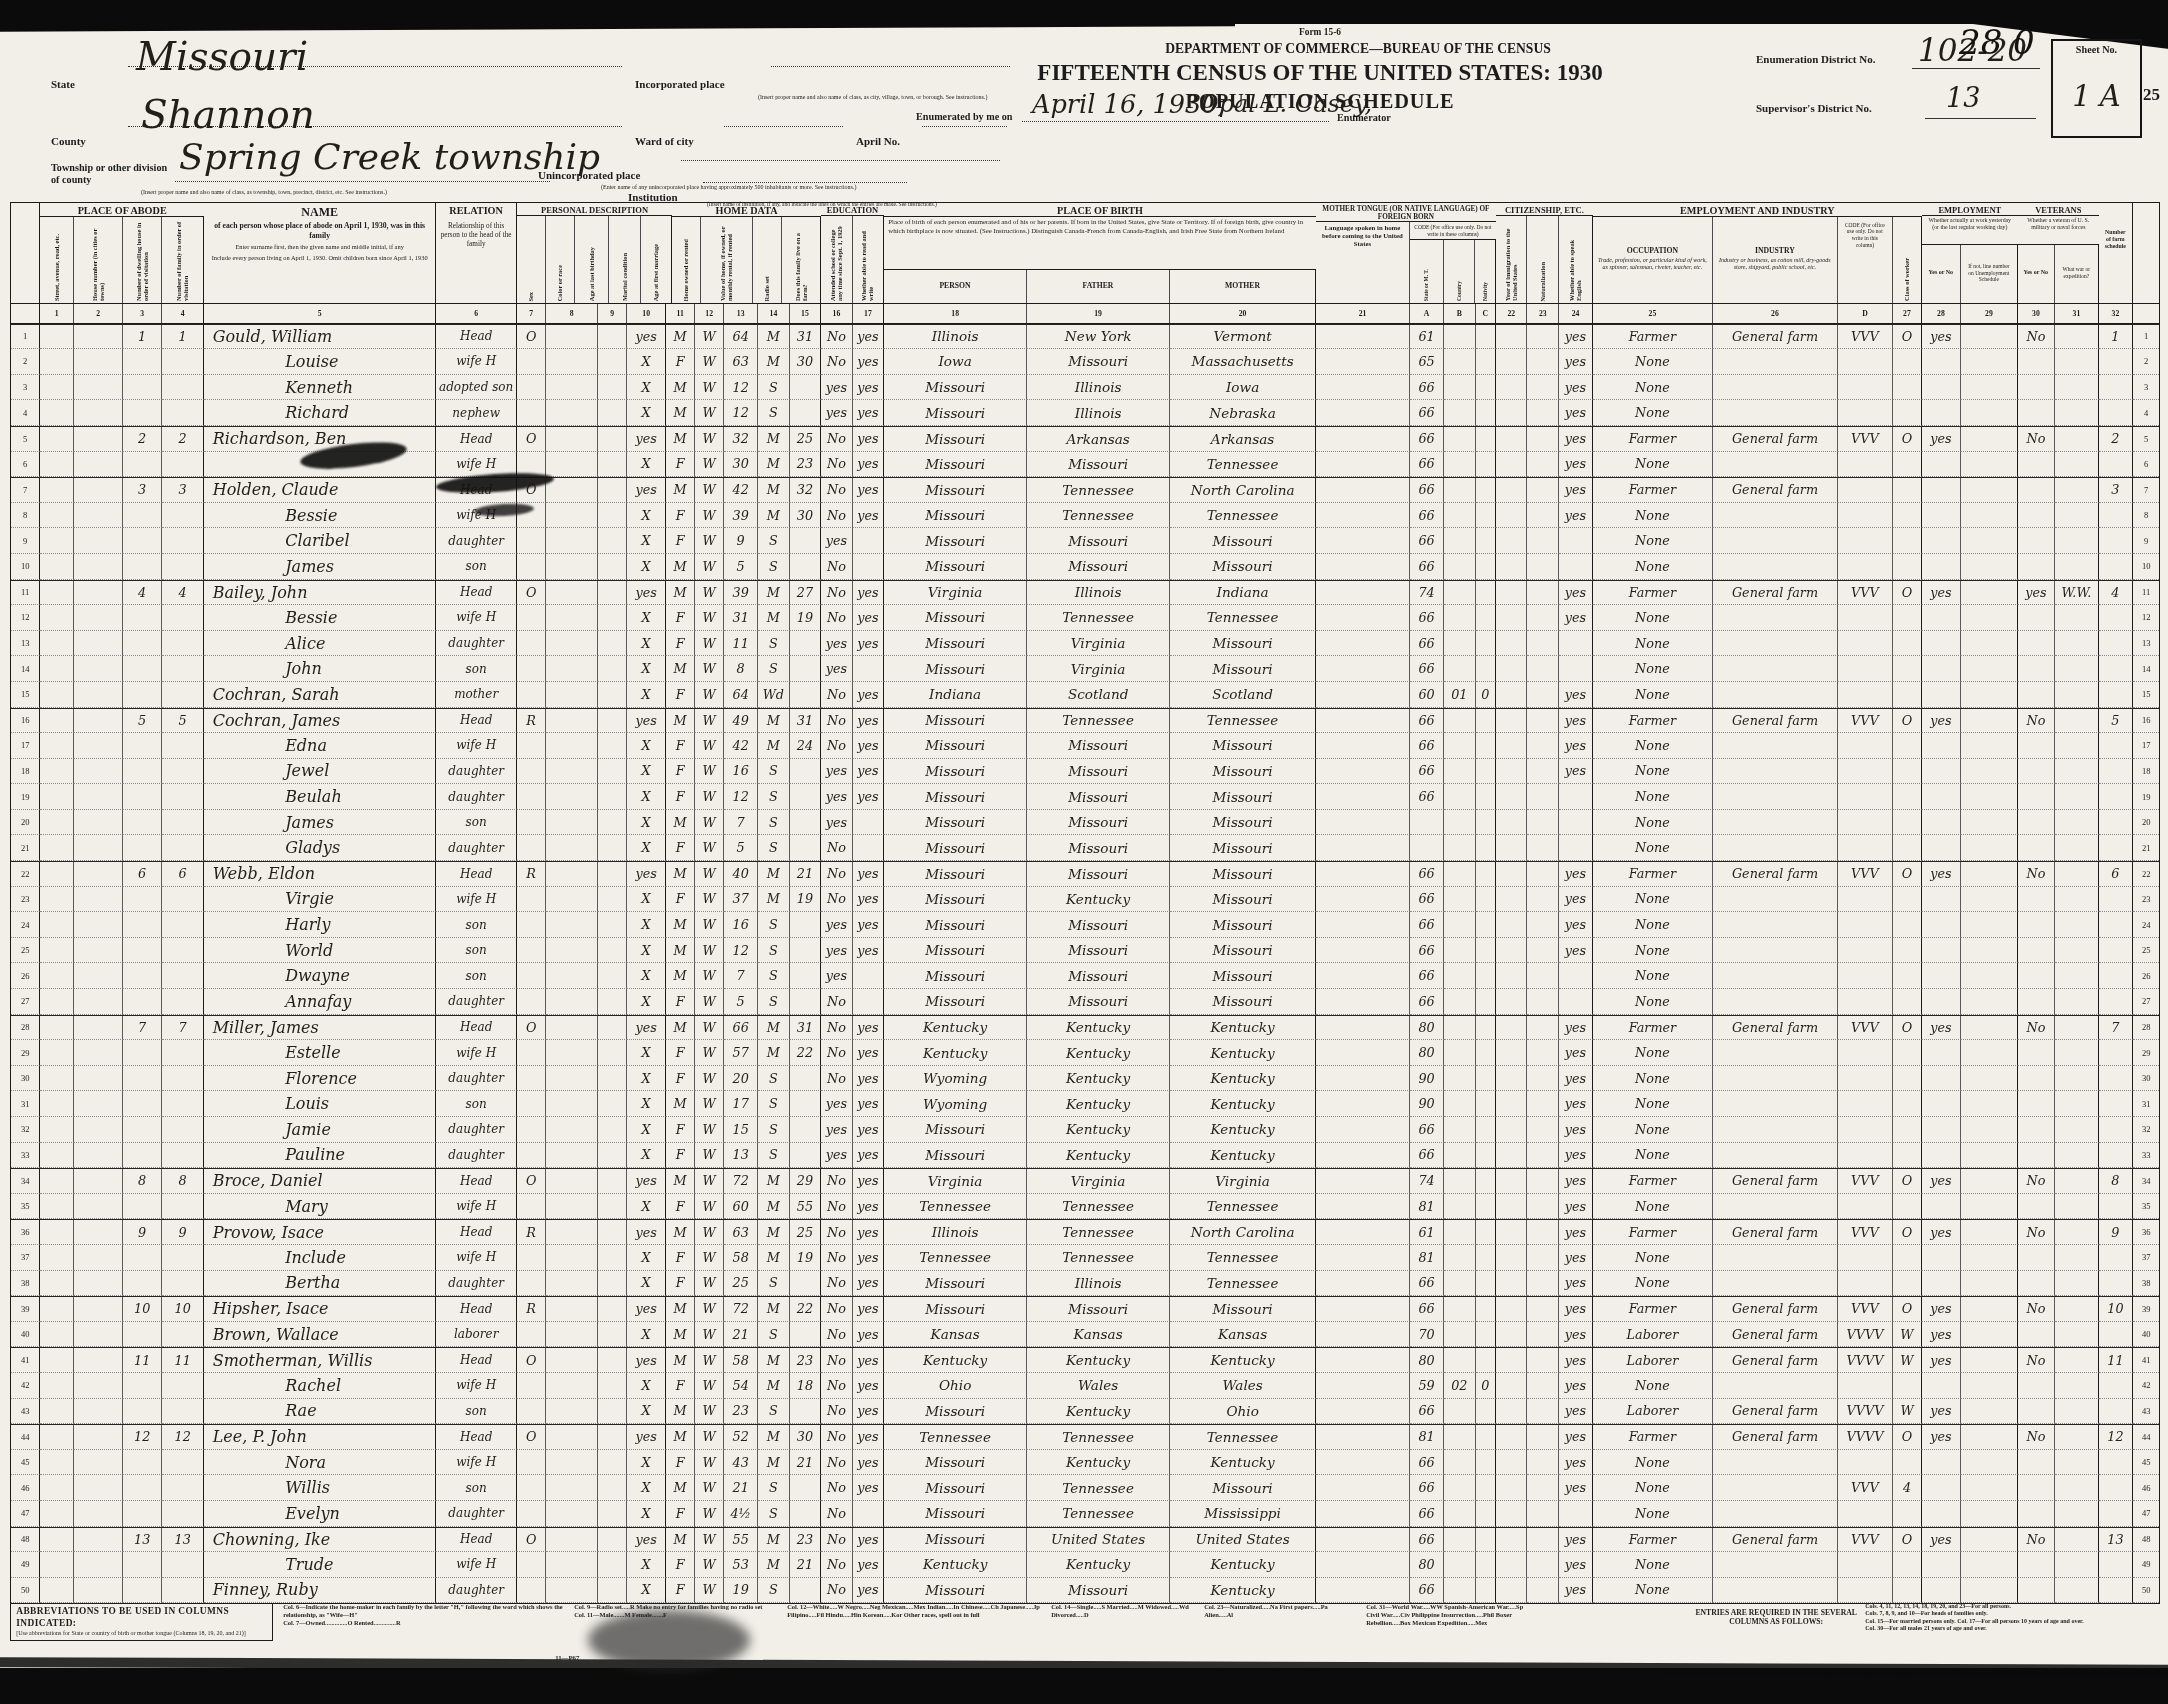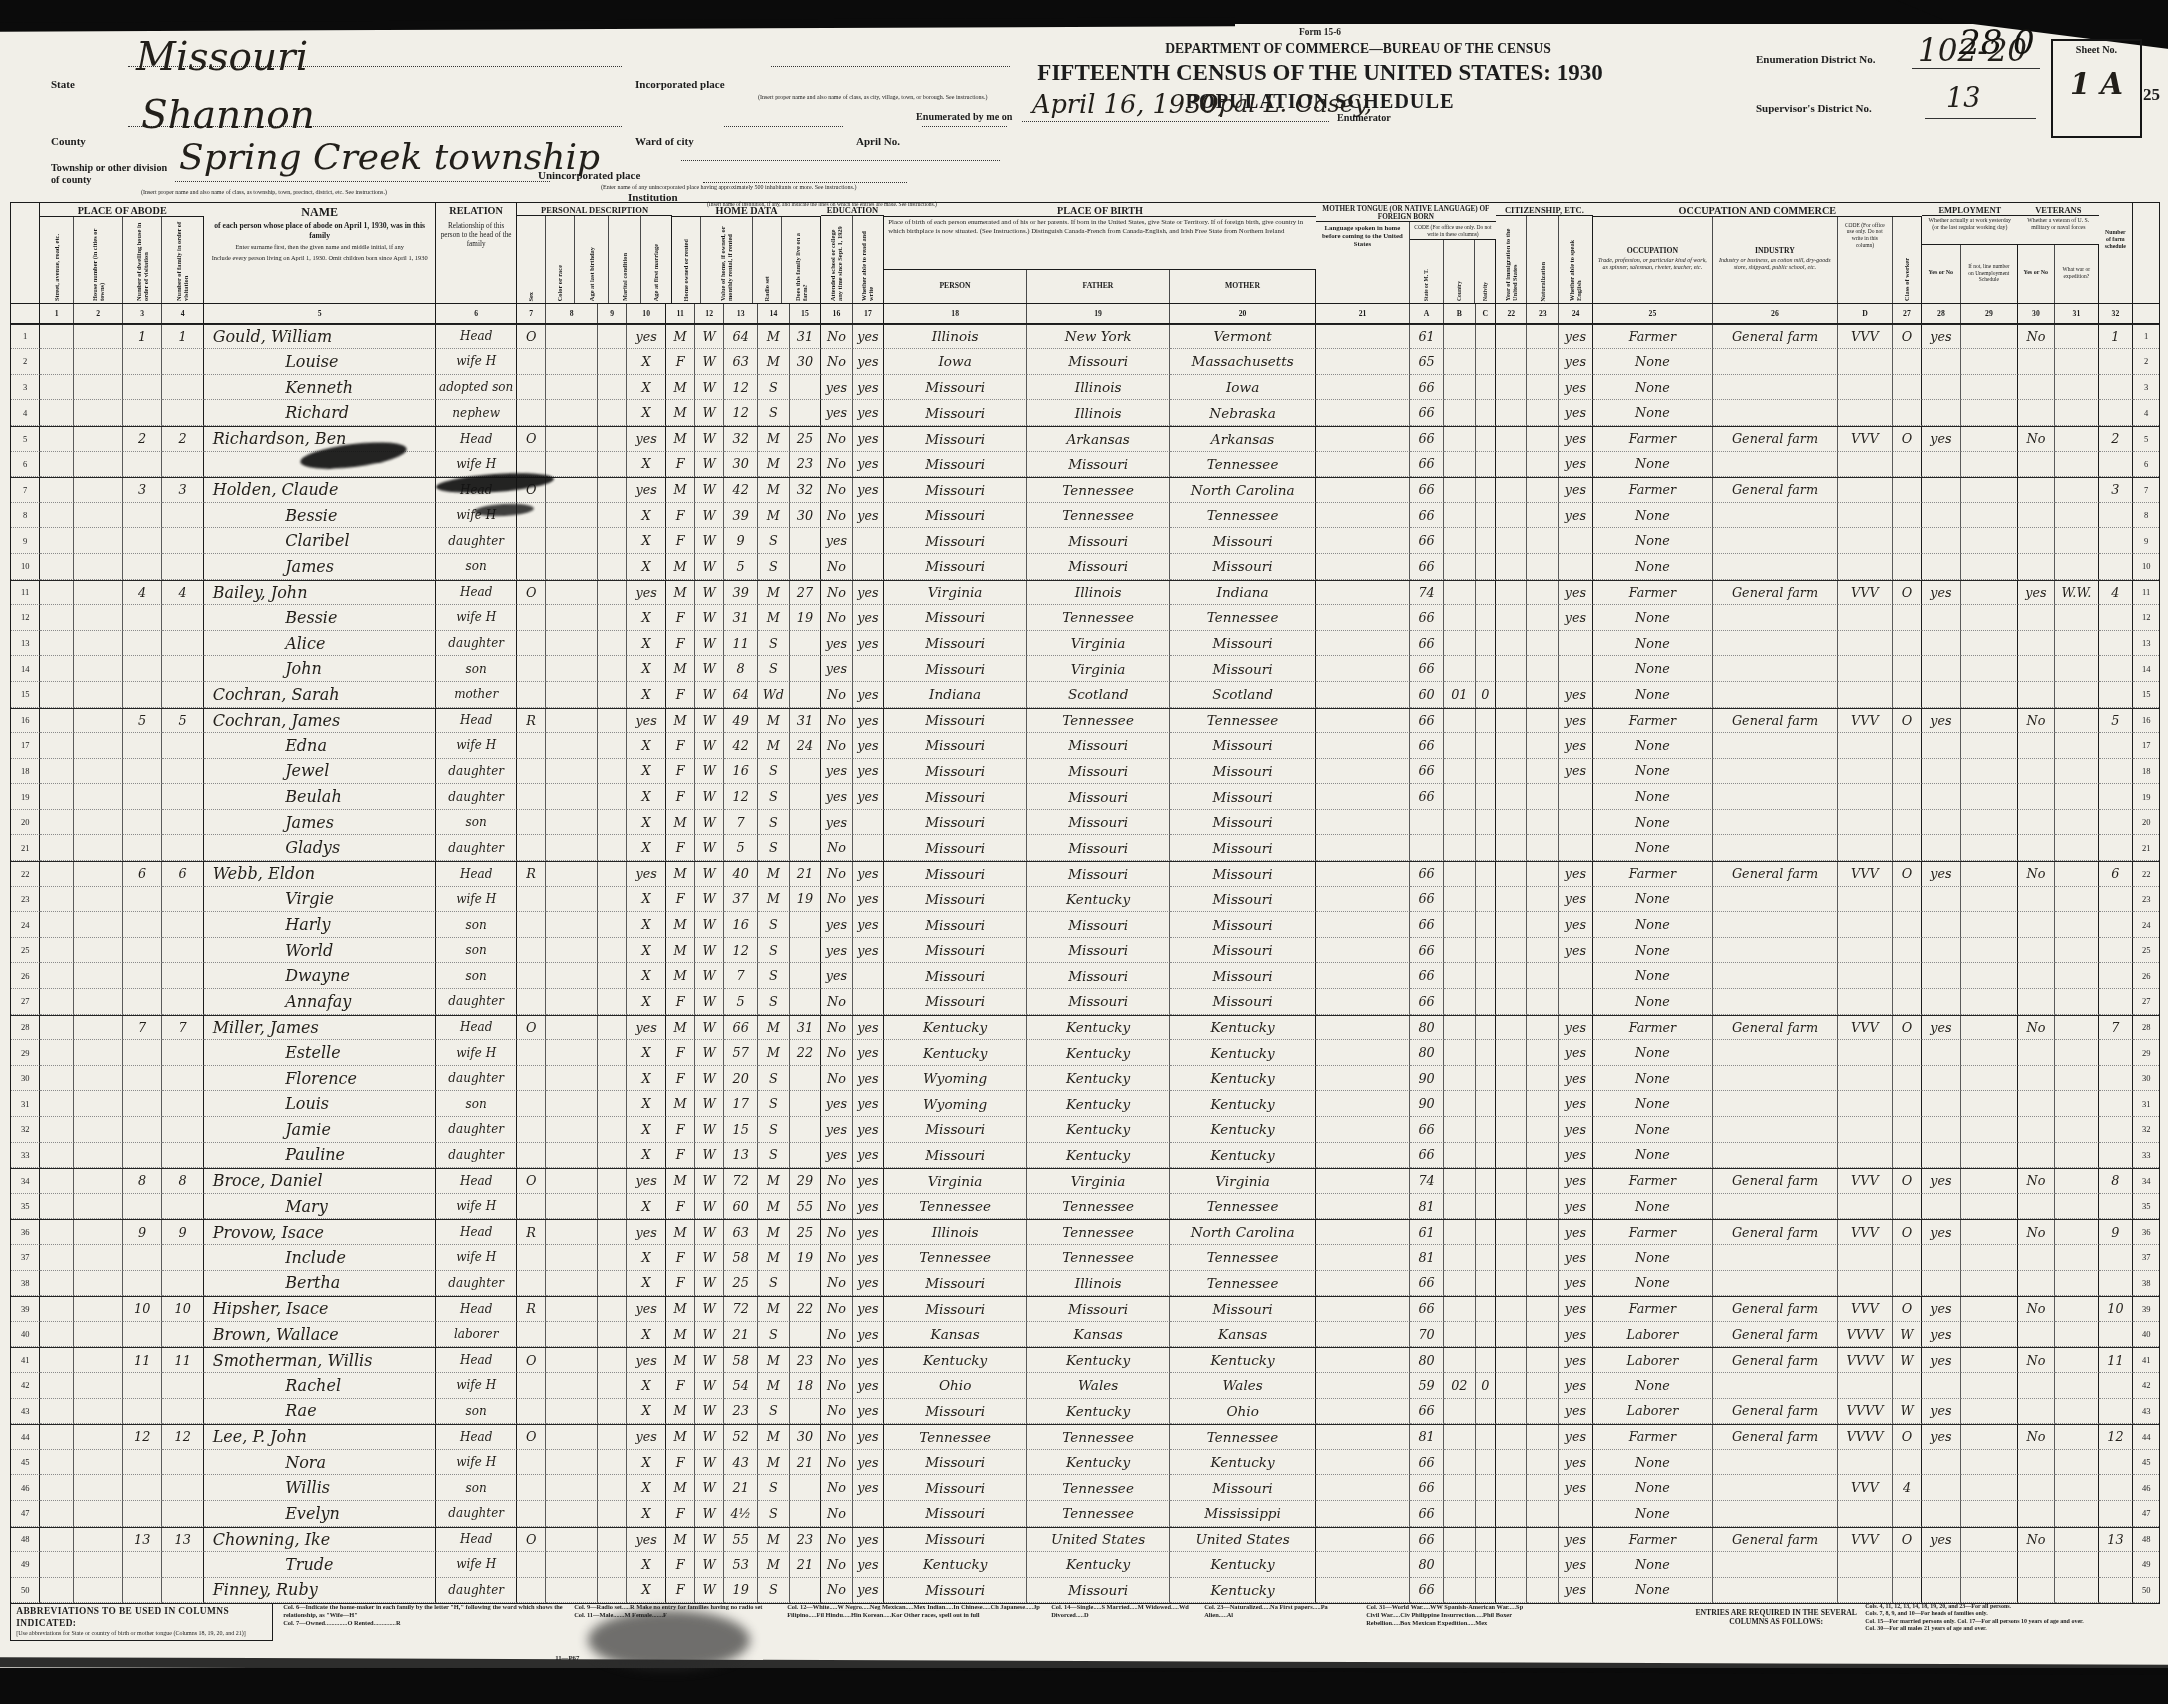--- a/index.html
+++ b/index.html
@@ -107,21 +107,21 @@
 <div class="hwabs" style="left:1959px;top:22px;font-size:34px;z-index:30;color:#14130f;">28 0</div>
 <div class="plbl" style="left:1756px;top:53px;font-size:11px;">Enumeration District No.</div>
 <div class="hwabs" style="left:1918px;top:32px;font-size:31px;">102-20</div>
 <div class="dotline" style="left:1912px;top:68px;width:128px;border-bottom-style:solid;"></div>
 <div class="plbl" style="left:1756px;top:102px;font-size:11px;">Supervisor's District No.</div>
 <div class="hwabs" style="left:1946px;top:82px;font-size:27px;">13</div>
 <div class="dotline" style="left:1925px;top:118px;width:111px;border-bottom-style:solid;"></div>
 
 <div class="sheetbox" style="left:2051px;top:39px;width:87px;height:95px;z-index:20;">
   <div style="font-weight:bold;font-size:10.2px;padding-top:3.4px;">Sheet No.</div>
-  <div class="hw" style="font-size:29px;margin-top:12px;font-weight:bold;">1 A</div>
+  <div class="hw" style="font-size:29px;margin-top:24px;">1 A</div>
 </div>
 <div class="plbl" style="left:2143px;top:85px;font-size:17px;">25</div>
 
 <div class="plbl" style="left:916px;top:111px;font-size:10.2px;">Enumerated by me on</div>
 <div class="hwabs" style="left:1032px;top:89px;font-size:25.6px;">April 16, 1930,</div>
 <div class="hwabs" style="left:1199px;top:90px;font-size:24px;">Opal L. Casey,</div>
 <div class="plbl" style="left:1337px;top:112px;font-size:10.2px;">Enumerator</div>
 <div class="dotline" style="left:1022px;top:121px;width:307px;"></div>
 
 <div class="census">
@@ -257,21 +257,21 @@
         <div class="vcell" style="width:31.5px;">
             <span class="vlab">Naturalization</span>
           </div>
         <div class="vcell gb" style="width:34px;">
             <span class="vlab">Whether able to speak English</span>
           </div>
       </div>
     </div>
 
     <div class="group" style="width:329px;">
-      <div class="gtitle">OCCUPATION AND COMMERCE</div>
+      <div class="gtitle">EMPLOYMENT AND INDUSTRY</div>
       <div class="gsub">
         <div class="vcell" style="width:120px;align-items:flex-start;flex-direction:column;">
           <div style="font-weight:bold;font-size:7.7px;width:100%;text-align:center;padding-top:1.7px;">OCCUPATION</div>
           <div class="desc" style="font-size:6px;font-style:italic;">Trade, profession, or particular kind of work, as spinner, salesman, riveter, teacher, etc.</div>
         </div>
         <div class="vcell" style="width:125px;align-items:flex-start;flex-direction:column;">
           <div style="font-weight:bold;font-size:7.7px;width:100%;text-align:center;padding-top:1.7px;">INDUSTRY</div>
           <div class="desc" style="font-size:6px;font-style:italic;">Industry or business, as cotton mill, dry-goods store, shipyard, public school, etc.</div>
         </div>
         <div class="vcell" style="width:55px;align-items:flex-start;">

